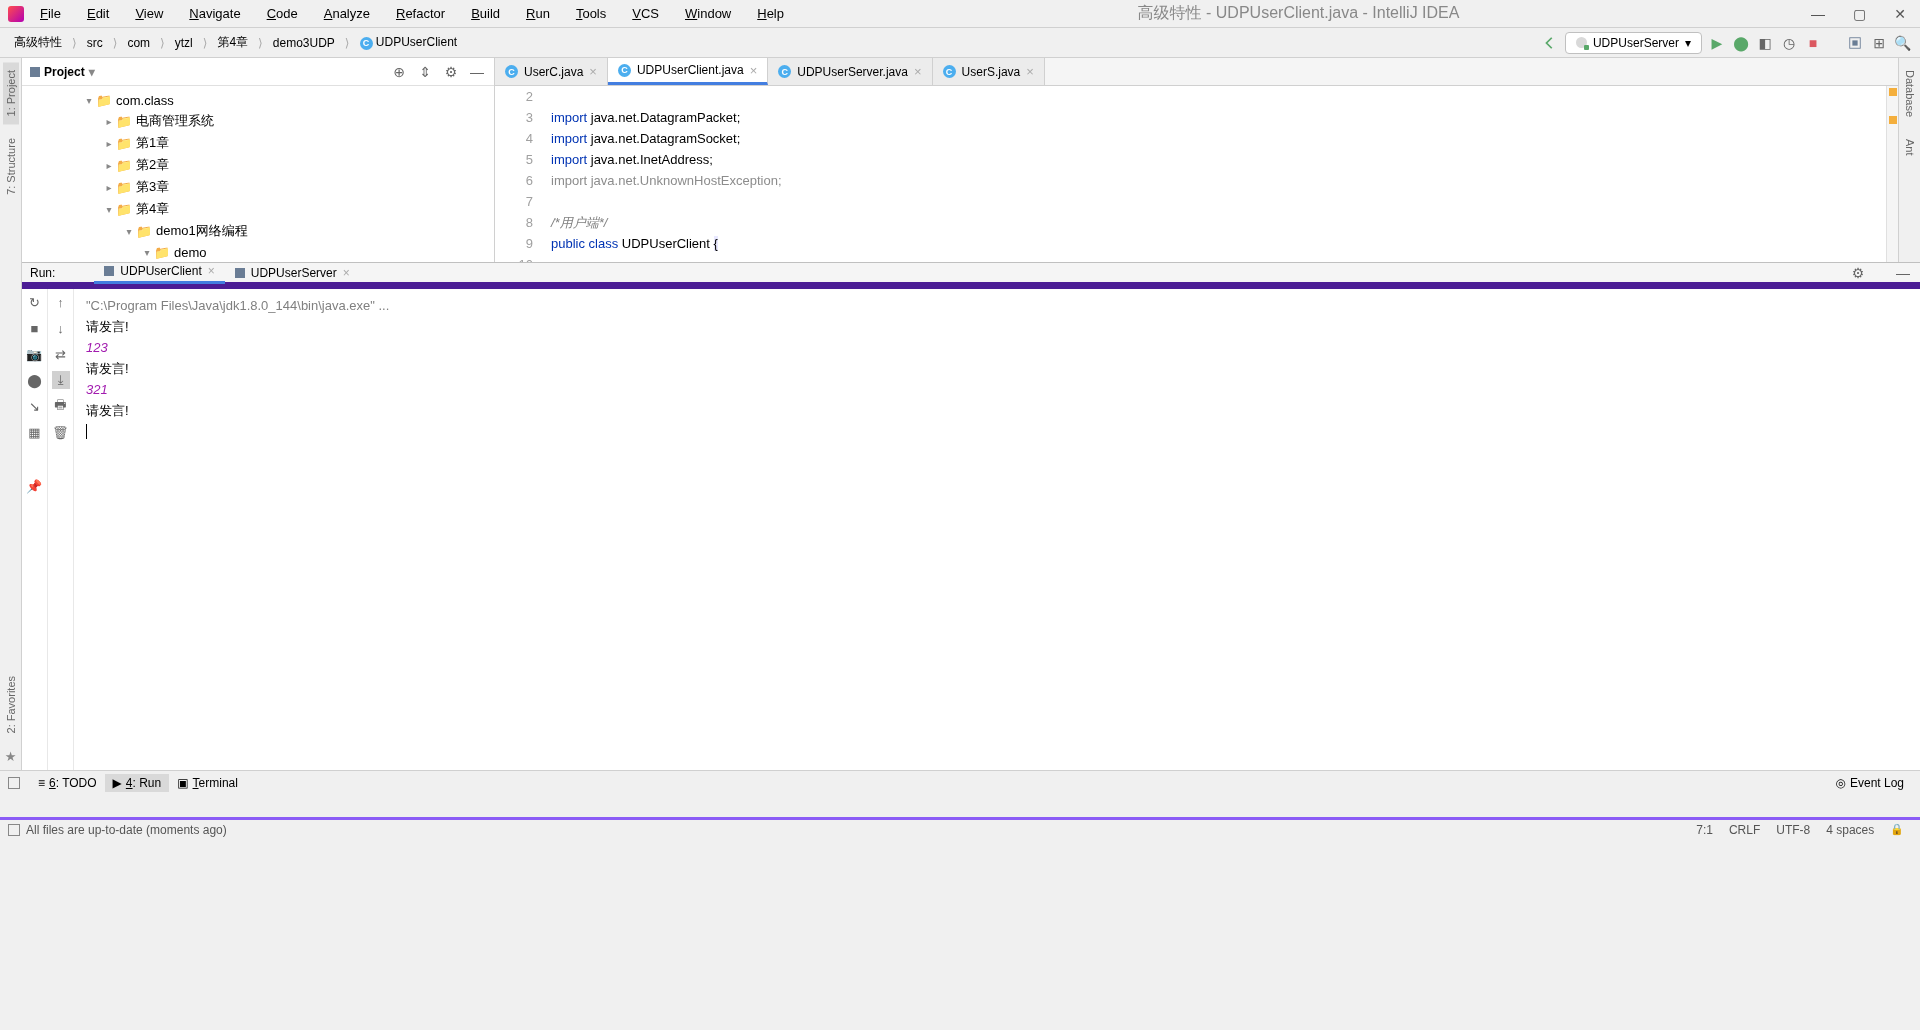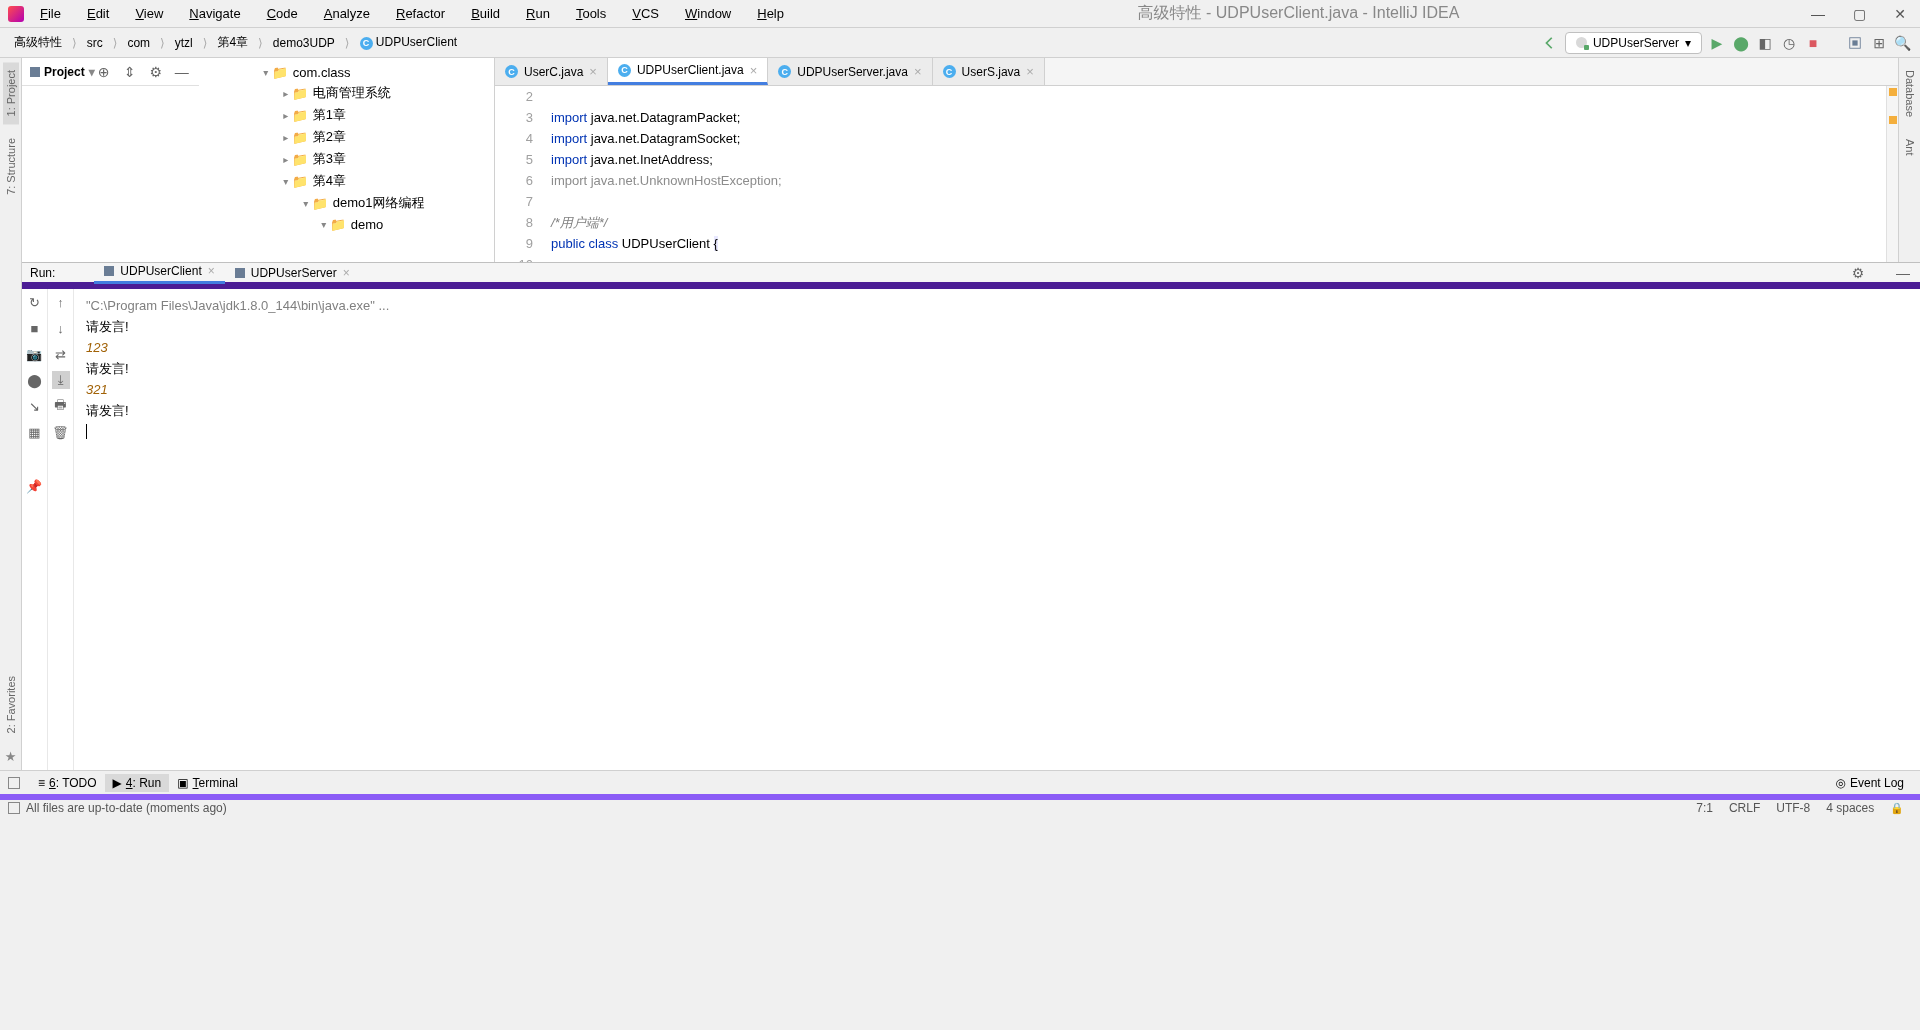--- a/index.html
+++ b/index.html
@@ -31,21 +31,21 @@
     
     
     .main { display: flex; height: 204px; }
     .left-tabs { width: 22px; background: #f0f0f0; border-right: 1px solid #d0d0d0; display: flex; flex-direction: column; align-items: center; padding-top: 4px; gap: 6px; }
     .vtab { writing-mode: vertical-rl; transform: rotate(180deg); font-size: 11px; color: #666; padding: 8px 2px; cursor: pointer; }
     .vtab.active { background: #d9d9d9; }
     .right-tabs { width: 22px; background: #f0f0f0; border-left: 1px solid #d0d0d0; display: flex; flex-direction: column; align-items: center; padding-top: 4px; gap: 6px; }
     .vtab-r { writing-mode: vertical-rl; font-size: 11px; color: #666; padding: 8px 2px; cursor: pointer; }
     
     
-    .project-panel { width: 473px; background: #fff; border-right: 1px solid #d0d0d0; display: flex; flex-direction: row; }
+    .project-panel { width: 473px; background: #fff; border-right: 1px solid #d0d0d0; display: flex; flex-direction: column; }
     .project-header { height: 28px; display: flex; align-items: center; padding: 0 8px; border-bottom: 1px solid #e0e0e0; }
     .project-title { flex: 1; display: flex; align-items: center; gap: 4px; font-size: 12px; font-weight: bold; }
     .project-header-icons { display: flex; gap: 8px; align-items: center; }
     .project-tree { flex: 1; overflow: auto; padding: 4px 0; font-size: 13px; }
     .tree-item { display: flex; align-items: center; padding: 2px 0; cursor: pointer; min-height: 20px; }
     .tree-arrow { width: 14px; text-align: center; color: #888; font-size: 10px; }
     .tree-icon { width: 16px; height: 14px; margin-right: 4px; display: inline-flex; align-items: center; justify-content: center; }
     .folder-icon { color: #977b4a; }
     .java-icon { width: 13px; height: 13px; border-radius: 50%; background: #4caeef; display: inline-flex; align-items: center; justify-content: center; color: #fff; font-size: 9px; font-weight: bold; }
     
@@ -73,31 +73,31 @@
     .run-tab { display: flex; align-items: center; gap: 6px; padding: 3px 10px; font-size: 12px; cursor: pointer; }
     .run-tab.active { border-bottom: 3px solid #437ee0; }
     .run-tab .close { color: #aaa; font-size: 12px; }
     .run-header-spacer { flex: 1; }
     .run-body { flex: 1; display: flex; }
     .run-toolbar { width: 26px; display: flex; flex-direction: column; padding: 4px 0; gap: 8px; align-items: center; border-right: 1px solid #e8e8e8; }
     .run-toolbar2 { width: 26px; display: flex; flex-direction: column; padding: 4px 0; gap: 8px; align-items: center; border-right: 1px solid #e8e8e8; }
     .tb-icon { width: 18px; height: 18px; display: flex; align-items: center; justify-content: center; font-size: 13px; color: #666; cursor: pointer; }
     .console { flex: 1; padding: 6px 12px; font-family: Consolas, Monaco, monospace; font-size: 13px; line-height: 21px; white-space: pre-wrap; overflow: auto; }
     .console .cmd { color: #808080; }
-    .console .input-val { color: #a16207; font-style: italic; }
+    .console .input-val { color: #a21caf; font-style: italic; }
     .cursor { display: inline-block; width: 1px; height: 15px; background: #000; vertical-align: text-bottom; animation: blink 1s infinite; }
     @keyframes blink { 50% { opacity: 0; } }
     
     
     .left-vbar { position: absolute; left: 0; top: 262px; width: 22px; height: 508px; background: #f0f0f0; border-right: 1px solid #d0d0d0; display: flex; flex-direction: column; align-items: center; }
     .bottom-tabs { height: 24px; background: #f0f0f0; border-top: 1px solid #d0d0d0; display: flex; align-items: center; padding: 0 8px; gap: 4px; font-size: 12px; }
     .bottom-tab { display: flex; align-items: center; gap: 4px; padding: 2px 8px; cursor: pointer; }
     .bottom-tab.active { background: #d9d9d9; }
     .bottom-spacer { flex: 1; }
-    .status-bar { height: 22px; background: #f0f0f0; border-top: 6px solid #8b5cf6; display: flex; align-items: center; padding: 0 8px; font-size: 12px; color: #555; }
+    .status-bar { height: 22px; background: #f0f0f0; border-top: 3px solid #8b5cf6; display: flex; align-items: center; padding: 0 8px; font-size: 12px; color: #555; margin-top: 23px; }
     .status-spacer { flex: 1; }
     .status-item { padding: 0 8px; }
     .square-icon { width: 12px; height: 12px; border: 1px solid #888; display: inline-block; margin-right: 6px; }
     .lock-icon { font-size: 11px; }
     .box-icon svg { width: 14px; height: 14px; }
     .run-config .java-icon-sm { width: 11px; height: 11px; border-radius: 50%; background: #d9d9d9; display: inline-flex; align-items: center; justify-content: center; font-size: 7px; position: relative; }
     .run-config .java-icon-sm::after { content: ""; width: 5px; height: 5px; background: #59a869; border-radius: 1px; position: absolute; bottom: -2px; right: -2px; }
   </style>
 </head>
 <body>

